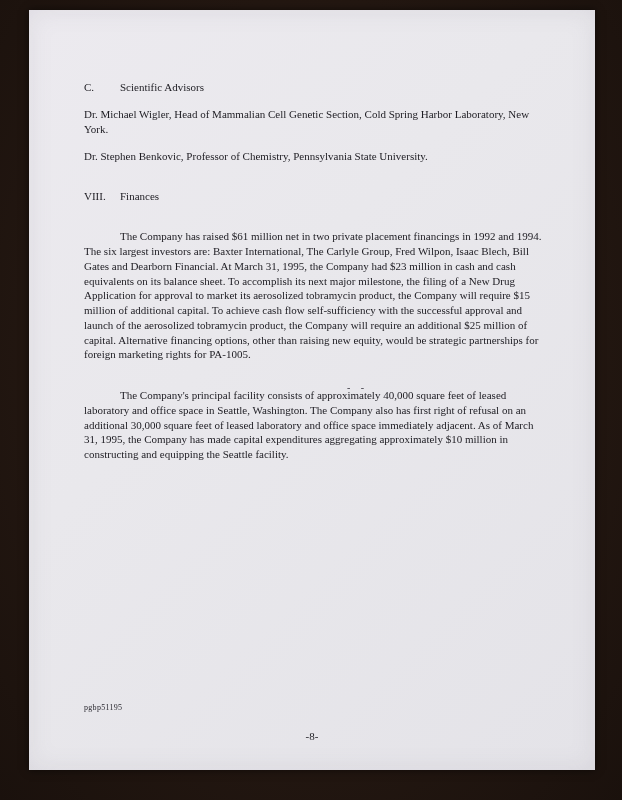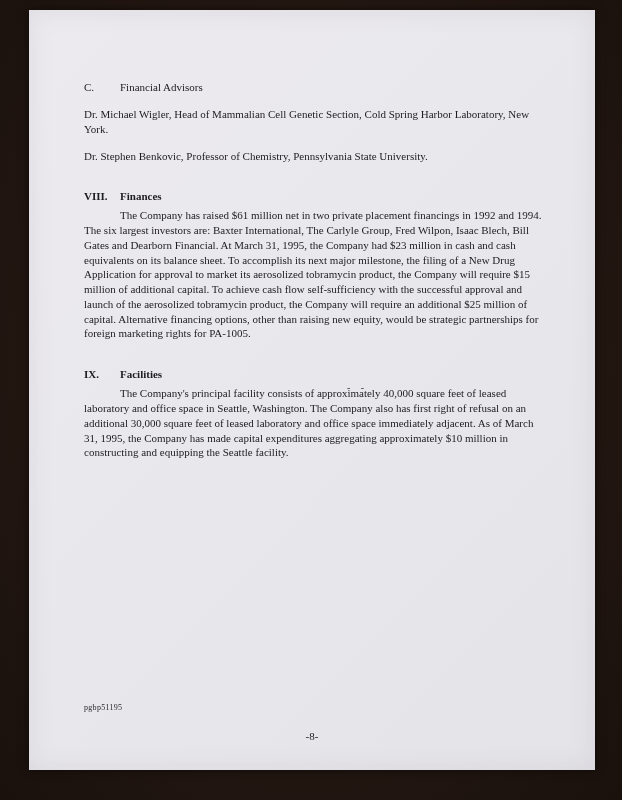--- a/index.html
+++ b/index.html
@@ -43,37 +43,37 @@
     right: 52px;
     top: 70px;
   }
 
   .heading-row {
     display: flex;
     font-size: 11px;
     line-height: 1.3;
   }
   .heading-row .label { width: 36px; flex: 0 0 36px; }
-  .heading-row.bold { font-weight: bold; margin-top: 16px; }
+  .heading-row.bold { font-weight: normal; margin-top: 16px; }
 
   .advisor {
     font-size: 11px;
     line-height: 1.3;
     margin-top: 13px;
   }
   .advisor-first { margin-top: 15px; }
 
   .section {
     margin-top: 26px;
   }
 
   .body-para {
     font-size: 11px;
     line-height: 1.34;
-    margin-top: 5px;
+    margin-top: 26px;
     text-indent: 36px;
     text-align: left;
   }
 
   .stray-dashes {
     position: absolute;
     left: 318px;
     top: 372px;
     font-size: 10px;
     color: #3a3942;
@@ -116,39 +116,35 @@
 
 <span class="hand-mark m1">:</span>
 <span class="hand-mark m2">. .</span>
 
 <div class="page">
 
   <div class="content">
 
     <div class="heading-row">
       <span class="label">C.</span>
-      <span>Financial Advisors</span>
+      <span>Scientific Advisors</span>
     </div>
 
     <p class="advisor">Dr. Michael Wigler, Head of Mammalian Cell Genetic Section, Cold Spring Harbor Laboratory, New York.</p>
     <p class="advisor">Dr. Stephen Benkovic, Professor of Chemistry, Pennsylvania State University.</p>
 
     <div class="section">
       <div class="heading-row bold">
         <span class="label">VIII.</span>
         <span>Finances</span>
       </div>
       <p class="body-para">The Company has raised $61 million net in two private placement financings in 1992 and 1994.  The six largest investors are:  Baxter International, The Carlyle Group, Fred Wilpon, Isaac Blech, Bill Gates and Dearborn Financial.  At March 31, 1995, the Company had $23 million in cash and cash equivalents on its balance sheet.  To accomplish its next major milestone, the filing of a New Drug Application for approval to market its aerosolized tobramycin product, the Company will require $15 million of additional capital.  To achieve cash flow self-sufficiency with the successful approval and launch of the aerosolized tobramycin product, the Company will require an additional $25 million of capital.  Alternative financing options, other than raising new equity, would be strategic partnerships for foreign marketing rights for PA-1005.</p>
     </div>
 
     <div class="section">
-      <div class="heading-row bold">
-        <span class="label">IX.</span>
-        <span>Facilities</span>
-      </div>
       <p class="body-para">The Company's principal facility consists of  approximately 40,000 square feet of leased laboratory and office space in Seattle, Washington.  The Company also has first right of refusal on an additional 30,000 square feet of leased laboratory and office space immediately adjacent.  As of March 31, 1995, the Company has made capital expenditures aggregating approximately $10 million in constructing and equipping the Seattle facility.</p>
     </div>
 
   </div>
 
   <span class="stray-dashes">-  -</span>
 
   <div class="footer-code">pgbp51195</div>
   <div class="page-number">-8-</div>
 

